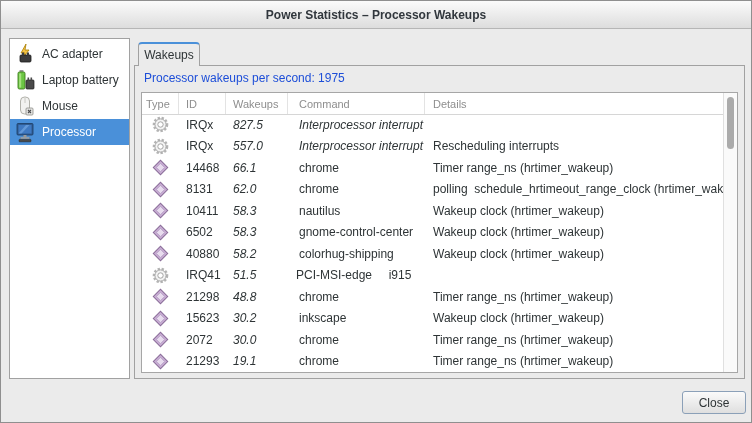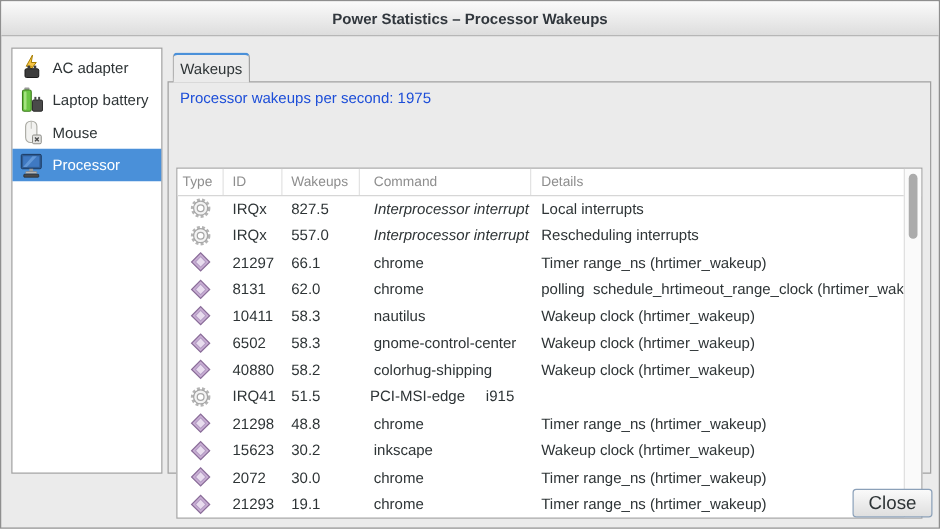--- a/index.html
+++ b/index.html
@@ -19,48 +19,48 @@
   
   .notebook{position:absolute;left:133px;top:64px;width:611px;height:314px;background:#ebebeb;
             border:1px solid #a1a1a1;box-sizing:border-box;}
   .tab{position:absolute;left:137px;top:41px;width:62px;height:24px;z-index:3;
        background:#ebebeb;border:1px solid #a1a1a1;border-bottom:none;border-top:2px solid #4a90d9;
        border-radius:4px 4px 0 0;box-sizing:border-box;
        display:flex;align-items:center;justify-content:center;font-size:12px;color:#2e3436;}
   .summary{position:absolute;left:143px;top:70px;font-size:12px;color:#1d4ed8;z-index:2;}
   
   .tframe{position:absolute;left:140px;top:91px;width:597px;height:281px;background:#ffffff;
-          border:1px solid #a6a6a6;box-sizing:border-box;overflow:hidden;margin-top:42px;}
+          border:1px solid #a6a6a6;box-sizing:border-box;overflow:hidden;}
   .thead{display:flex;height:21px;border-bottom:1px solid #d6d6d6;background:#ffffff;}
   .hcell{font-size:11px;color:#8e8e8e;display:flex;align-items:center;
          border-right:1px solid #e3e3e3;box-sizing:border-box;white-space:pre;overflow:hidden;}
   .tbody{position:absolute;left:0;top:21px;right:14px;bottom:0;overflow:hidden;}
   .trow{display:flex;height:21.5px;align-items:center;}
   .c{font-size:12px;color:#2e3436;white-space:pre;overflow:hidden;box-sizing:border-box;
      display:flex;align-items:center;height:100%;}
   .c-type{width:37px;justify-content:center;}
   .c-id{width:47px;padding-left:7px;}
-  .c-wk{width:62px;padding-left:7px;}
+  .c-wk{width:62px;padding-left:7px;font-style:italic;}
   .c-cmd{width:137px;padding-left:11px;}
   .c-det{flex:1;padding-left:8px;}
   .it{font-style:italic;}
   .h-type{width:37px;padding-left:4px;}
   .h-id{width:47px;padding-left:7px;}
   .h-wk{width:62px;padding-left:7px;}
   .h-cmd{width:137px;padding-left:11px;}
   .h-det{flex:1;padding-left:8px;border-right:none;}
   
   .vscroll{position:absolute;top:0;right:0;bottom:0;width:14px;background:#fafafa;
            border-left:1px solid #e0e0e0;box-sizing:border-box;}
   .vthumb{position:absolute;top:4px;left:3px;width:7px;height:52px;background:#ababab;border-radius:4px;}
   
   .close-btn{position:absolute;left:681px;top:390px;width:64px;height:23px;
              background:linear-gradient(#fafafa,#dfdfdf);border:1px solid #8ba0b8;border-radius:3px;
              box-sizing:border-box;display:flex;align-items:center;justify-content:center;
-             font-size:15px;color:#2e3436;cursor:default;}
+             font-size:12px;color:#2e3436;cursor:default;}
 </style>
 </head>
 <body>
 
 <div class="window">
 
   <div class="titlebar">
     <div class="title">Power Statistics – Processor Wakeups</div>
   </div>
 
@@ -134,41 +134,40 @@
     <div class="tbody">
         <div class="trow">
           <div class="c c-type"><svg width="17" height="17" viewBox="0 0 17 17">
               <circle cx="8.5" cy="8.5" r="6.6" fill="none" stroke="#b4b4b4" stroke-width="2.4" stroke-dasharray="2.3 1.7"></circle>
               <circle cx="8.5" cy="8.5" r="5.6" fill="#f3f3f3" stroke="#a6a6a6" stroke-width="1"></circle>
               <circle cx="8.5" cy="8.5" r="2.7" fill="#ffffff" stroke="#a6a6a6" stroke-width="1"></circle>
             </svg></div>
           <div class="c c-id">IRQx</div>
           <div class="c c-wk">827.5</div>
           <div class="c c-cmd it">Interprocessor interrupt</div>
-          <div class="c c-det">Local interrupts</div>
         </div>
         <div class="trow">
           <div class="c c-type"><svg width="17" height="17" viewBox="0 0 17 17">
               <circle cx="8.5" cy="8.5" r="6.6" fill="none" stroke="#b4b4b4" stroke-width="2.4" stroke-dasharray="2.3 1.7"></circle>
               <circle cx="8.5" cy="8.5" r="5.6" fill="#f3f3f3" stroke="#a6a6a6" stroke-width="1"></circle>
               <circle cx="8.5" cy="8.5" r="2.7" fill="#ffffff" stroke="#a6a6a6" stroke-width="1"></circle>
             </svg></div>
           <div class="c c-id">IRQx</div>
           <div class="c c-wk">557.0</div>
           <div class="c c-cmd it">Interprocessor interrupt</div>
           <div class="c c-det">Rescheduling interrupts</div>
         </div>
         <div class="trow">
           <div class="c c-type"><svg width="17" height="17" viewBox="0 0 17 17">
               <g transform="rotate(45 8.5 8.5)">
                 <rect x="3.4" y="3.4" width="10.2" height="10.2" fill="#c9aed4" stroke="#8a6d99" stroke-width="1"></rect>
                 <rect x="5.5" y="5.5" width="6" height="6" fill="#e8dcee" stroke="#b49cc4" stroke-width="0.9"></rect>
               </g>
             </svg></div>
-          <div class="c c-id">21297</div>
+          <div class="c c-id">14468</div>
           <div class="c c-wk">66.1</div>
           <div class="c c-cmd">chrome</div>
           <div class="c c-det">Timer range_ns (hrtimer_wakeup)</div>
         </div>
         <div class="trow">
           <div class="c c-type"><svg width="17" height="17" viewBox="0 0 17 17">
               <g transform="rotate(45 8.5 8.5)">
                 <rect x="3.4" y="3.4" width="10.2" height="10.2" fill="#c9aed4" stroke="#8a6d99" stroke-width="1"></rect>
                 <rect x="5.5" y="5.5" width="6" height="6" fill="#e8dcee" stroke="#b49cc4" stroke-width="0.9"></rect>
               </g>

